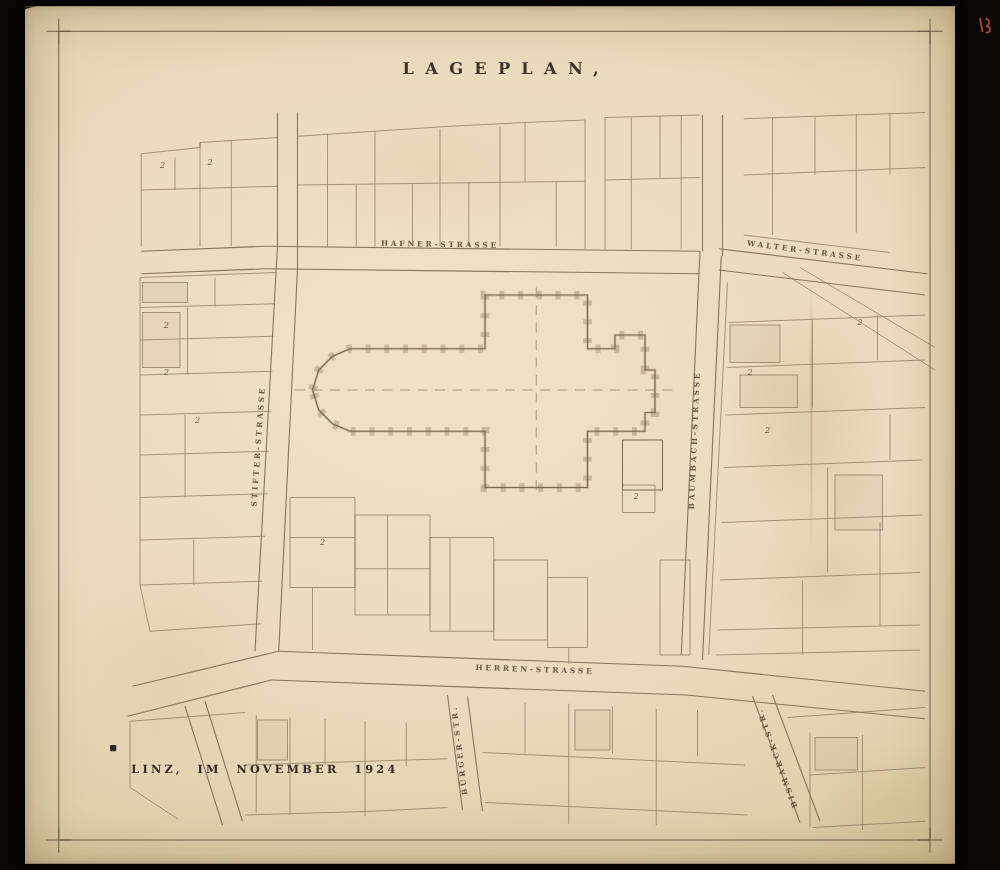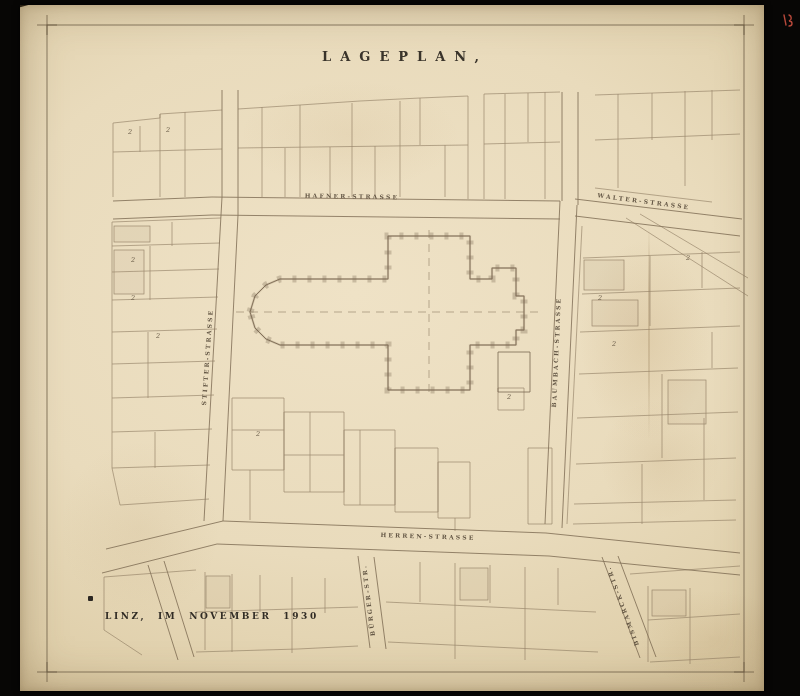--- a/index.html
+++ b/index.html
@@ -161,21 +161,21 @@
       </div>
 
       <div class="st-label" style="left:352px;top:196px;transform:translate(-50%,-50%) rotate(1deg);">HAFNER-STRASSE</div>
       <div class="st-label" style="left:644px;top:201px;transform:translate(-50%,-50%) rotate(7.5deg);">WALTER-STRASSE</div>
       <div class="st-label" style="left:207px;top:357px;transform:translate(-50%,-50%) rotate(-86deg);">STIFTER-STRASSE</div>
       <div class="st-label" style="left:556px;top:352px;transform:translate(-50%,-50%) rotate(-87.5deg);">BAUMBACH-STRASSE</div>
       <div class="st-label" style="left:428px;top:536px;transform:translate(-50%,-50%) rotate(1.8deg);">HERREN-STRASSE</div>
       <div class="st-label" style="left:368px;top:600px;transform:translate(-50%,-50%) rotate(-97deg);">BÜRGER-STR.</div>
       <div class="st-label" style="left:622px;top:606px;transform:translate(-50%,-50%) rotate(-110deg);">BISMARCK-STR.</div>
 
-      <div class="date-line">LINZ, IM NOVEMBER 1930</div>
+      <div class="date-line">LINZ, IM NOVEMBER 1924</div>
       <div class="ink-dot"></div>
 
       <span class="p-mark" style="left:133px;top:260px;">2</span>
       <span class="p-mark" style="left:133px;top:298px;">2</span>
       <span class="p-mark" style="left:158px;top:336px;">2</span>
       <span class="p-mark" style="left:600px;top:298px;">2</span>
       <span class="p-mark" style="left:614px;top:344px;">2</span>
       <span class="p-mark" style="left:688px;top:258px;">2</span>
       <span class="p-mark" style="left:509px;top:397px;">2</span>
       <span class="p-mark" style="left:258px;top:434px;">2</span>

